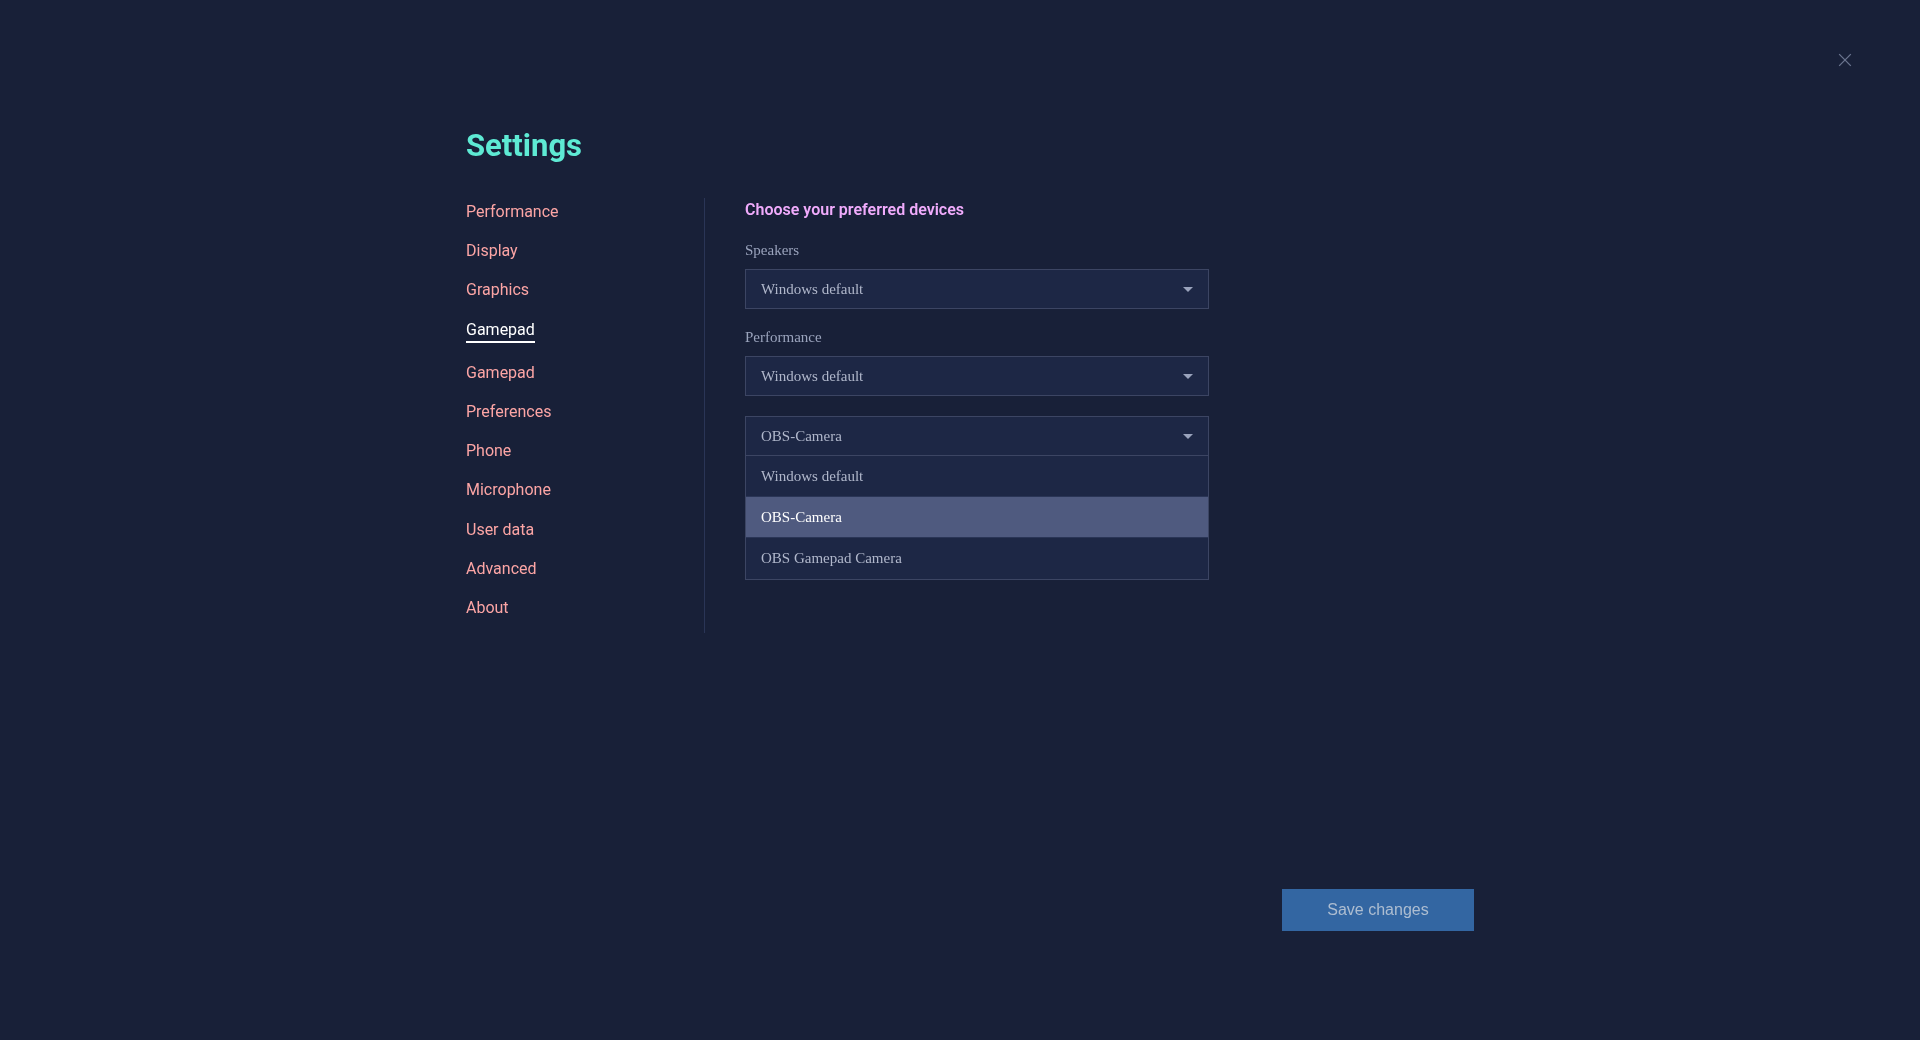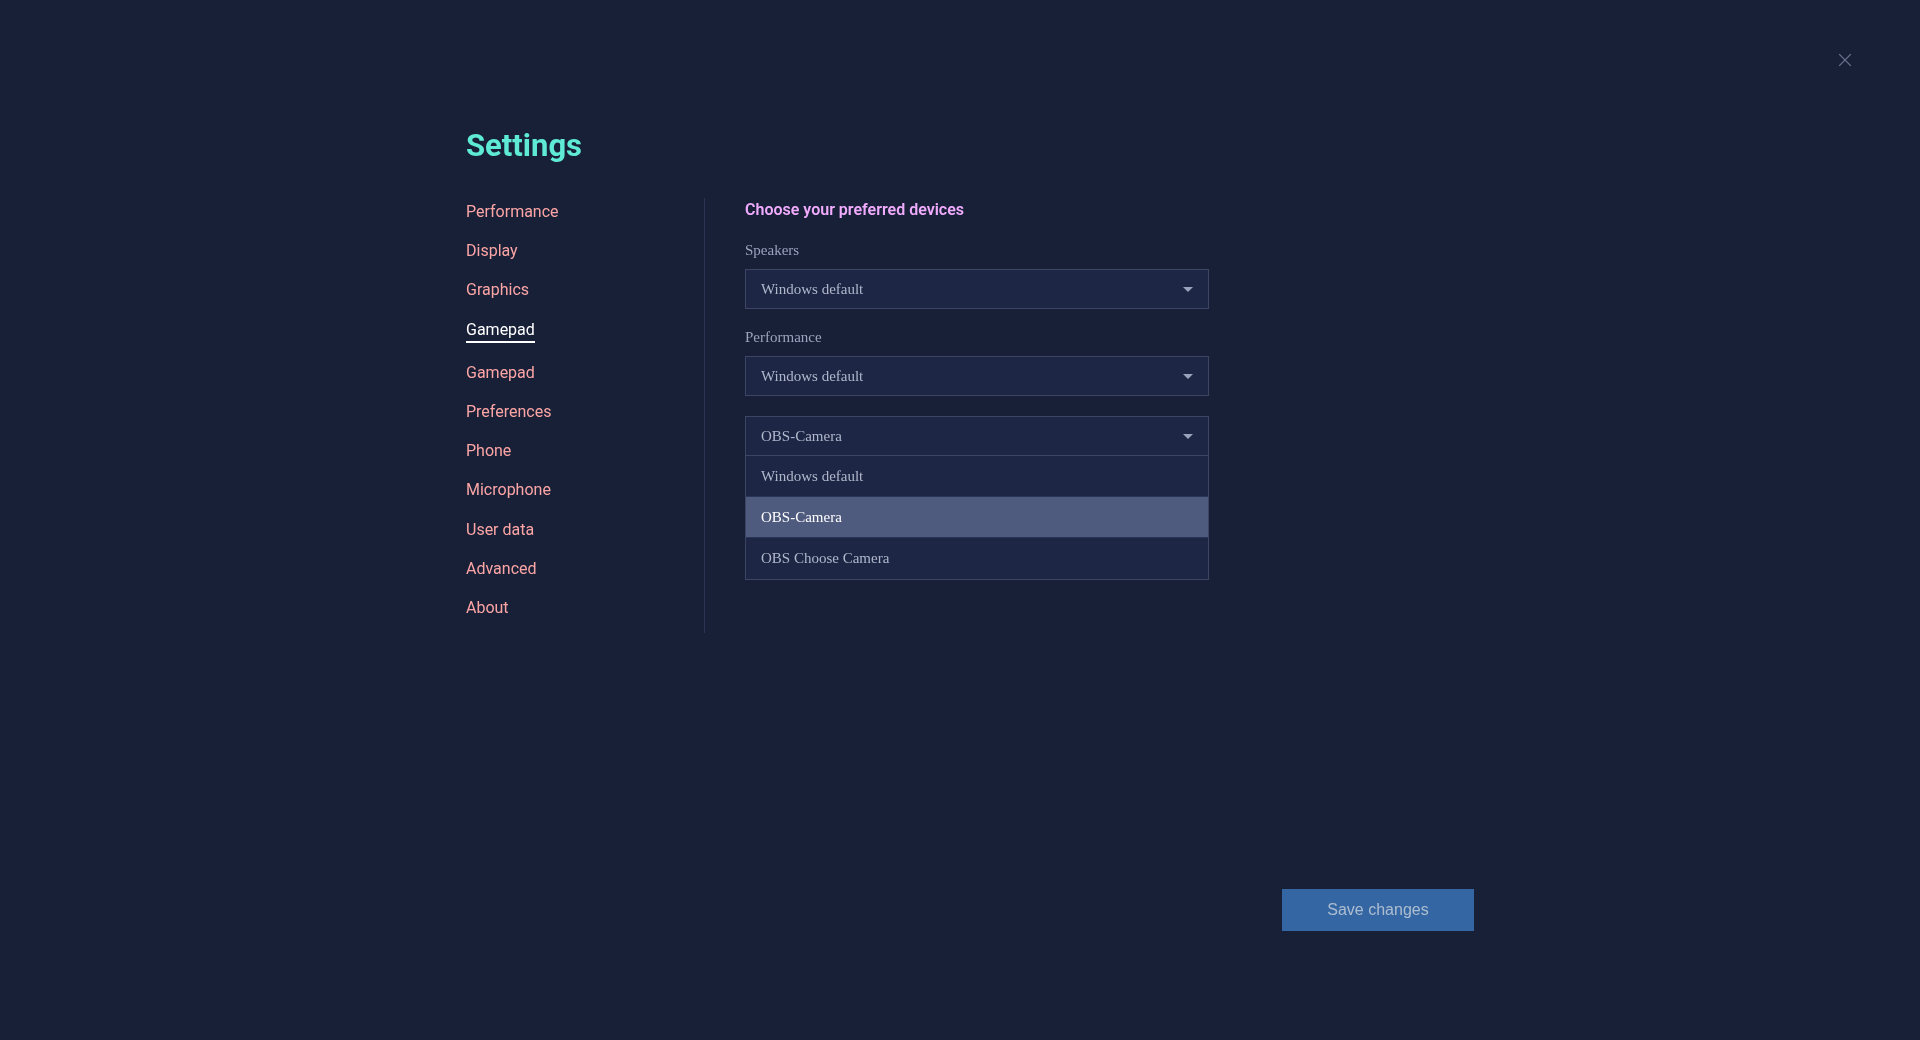--- a/index.html
+++ b/index.html
@@ -198,18 +198,18 @@
   </div>
 
   <div class="field-group">
     <div class="dropdown">
       <span class="dropdown-value">OBS-Camera</span>
       <span class="dropdown-arrow"></span>
     </div>
     <div class="dropdown-list">
       <div class="dropdown-option">Windows default</div>
       <div class="dropdown-option selected">OBS-Camera</div>
-      <div class="dropdown-option">OBS Choose Camera</div>
+      <div class="dropdown-option">OBS Gamepad Camera</div>
     </div>
   </div>
 </main>
 
 <button class="save-btn">Save changes</button>
 
 </body></html>

